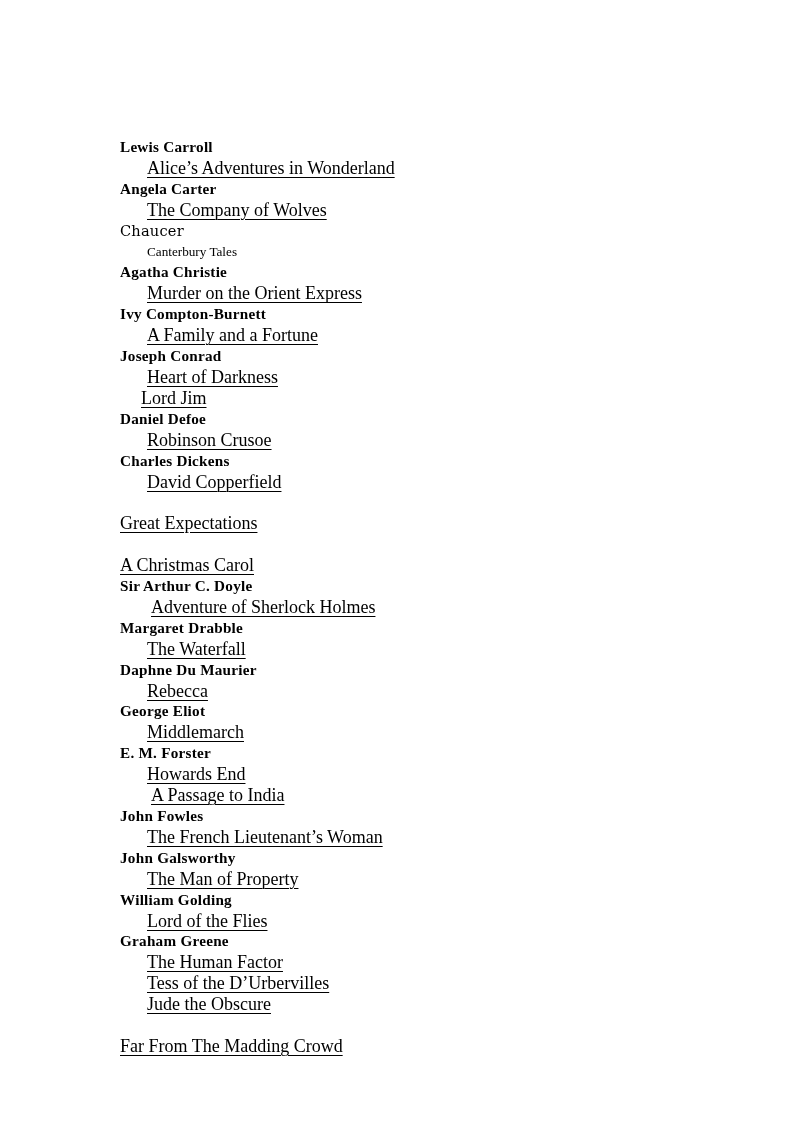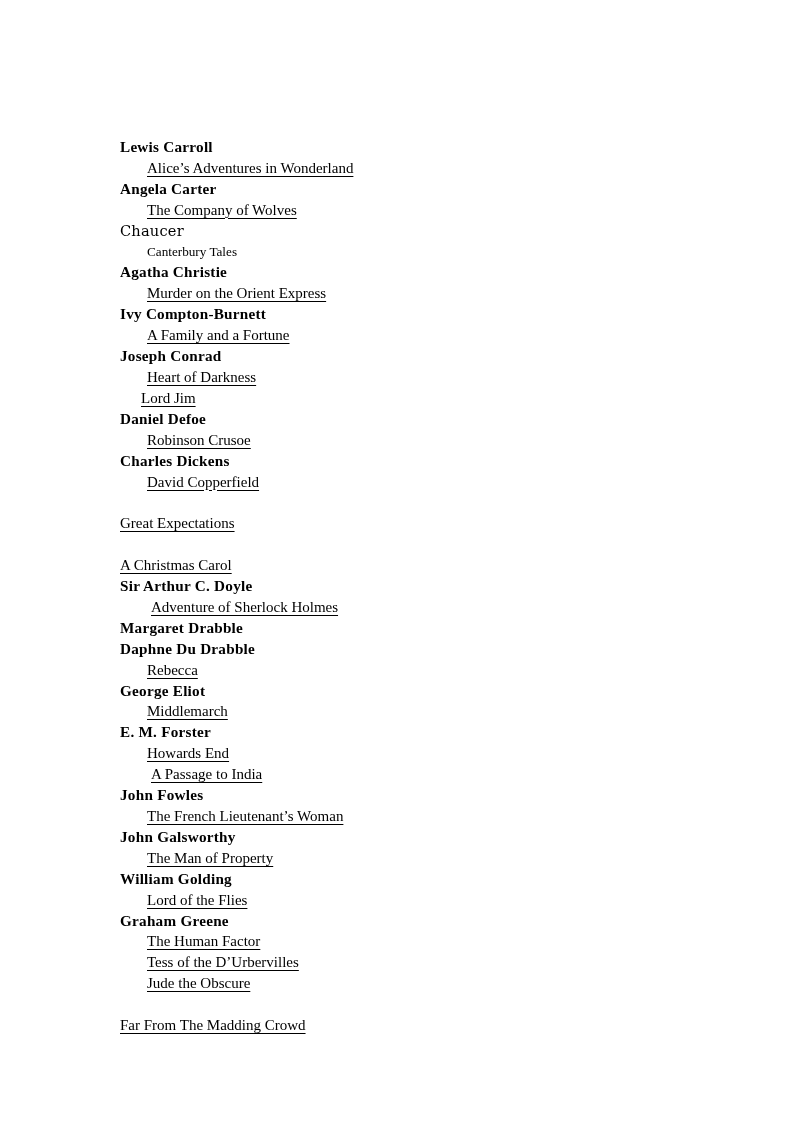--- a/index.html
+++ b/index.html
@@ -54,21 +54,21 @@
     font-weight: normal;
     font-size: 14.6px;
     letter-spacing: 0.2px;
   }
 
   .title {
     margin-left: 27px;
     text-decoration: underline;
     text-underline-offset: 2.5px;
     text-decoration-thickness: 1px;
-    font-size: 15px;
+    font-size: 18px;
   }
 
   
   .title.ind-narrow   { margin-left: 21px; }
   .title.ind-wide     { margin-left: 31px; }
 
   
   .title.plain {
     text-decoration: none;
     font-size: 13.2px;
@@ -108,21 +108,22 @@
       <div class="line title">Robinson Crusoe</div>
       <div class="line author">Charles Dickens</div>
       <div class="line title">David Copperfield</div>
       <div class="blank">&nbsp;</div>
       <div class="line title flush">Great Expectations</div>
       <div class="blank">&nbsp;</div>
       <div class="line title flush">A Christmas Carol</div>
       <div class="line author">Sir Arthur C. Doyle</div>
       <div class="line title ind-wide">Adventure of Sherlock Holmes</div>
       <div class="line author">Margaret Drabble</div>
-      <div class="line author">Daphne Du Drabble</div>
+      <div class="line title">The Waterfall</div>
+      <div class="line author">Daphne Du Maurier</div>
       <div class="line title">Rebecca</div>
       <div class="line author">George Eliot</div>
       <div class="line title">Middlemarch</div>
       <div class="line author">E. M. Forster</div>
       <div class="line title">Howards End</div>
       <div class="line title ind-wide">A Passage to India</div>
       <div class="line author">John Fowles</div>
       <div class="line title">The French Lieutenant’s Woman</div>
       <div class="line author">John Galsworthy</div>
       <div class="line title">The Man of Property</div>

